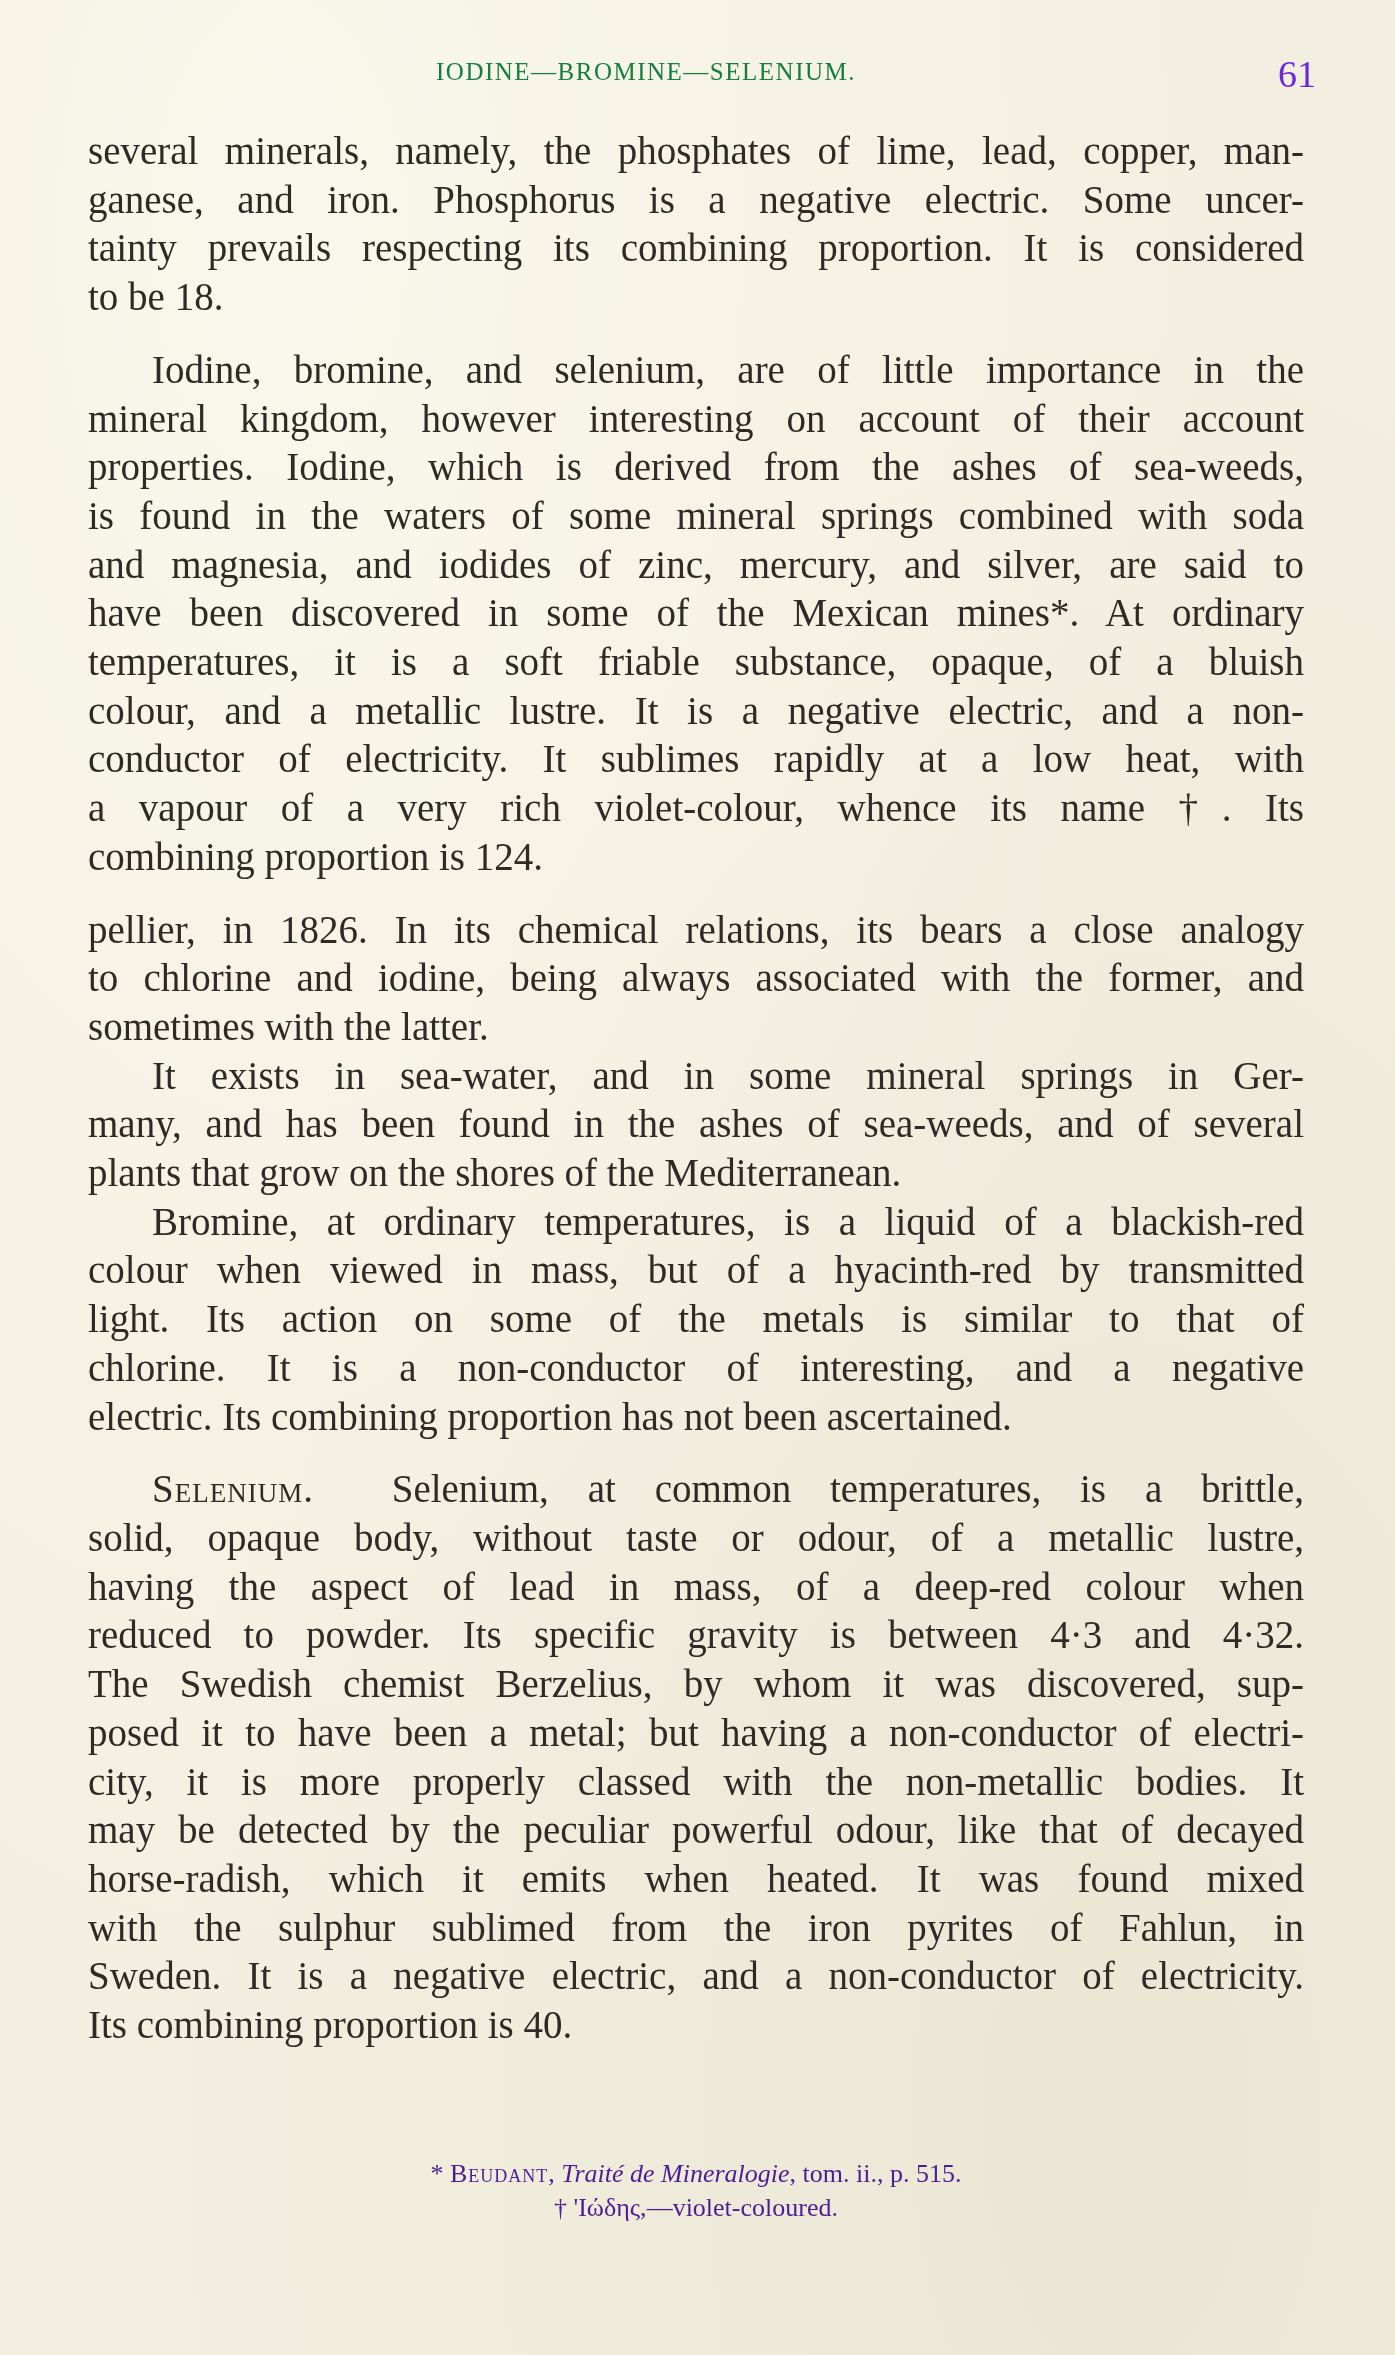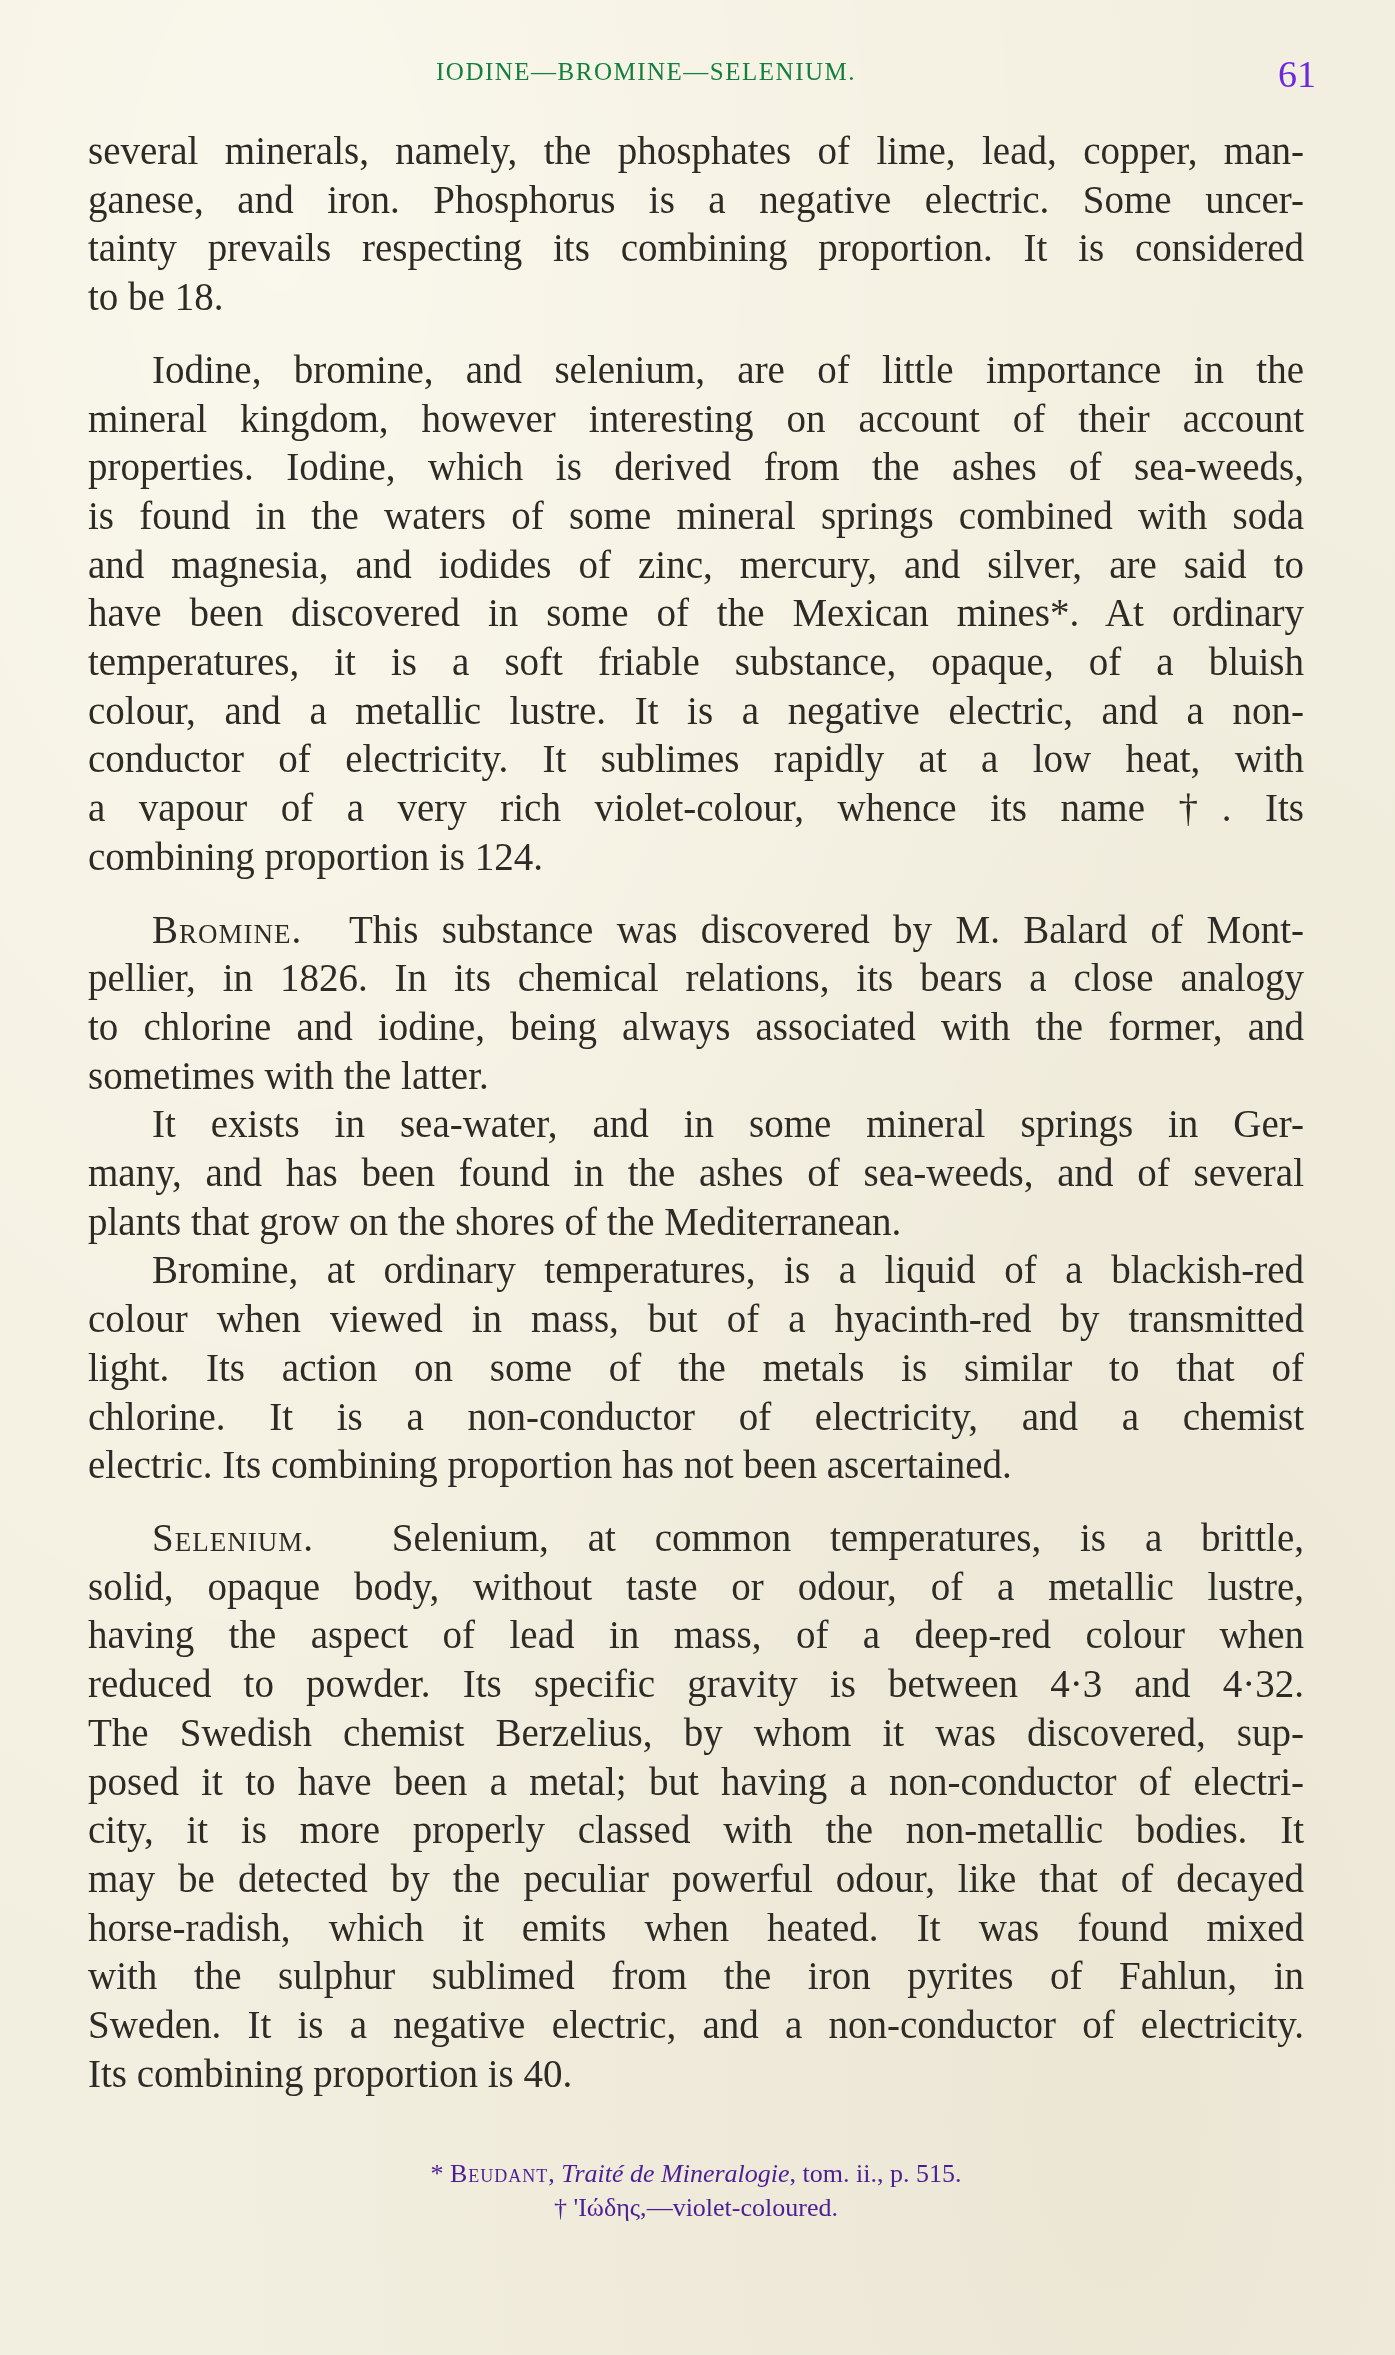--- a/index.html
+++ b/index.html
@@ -112,37 +112,36 @@
       <span class="line">and magnesia, and iodides of zinc, mercury, and silver, are said to</span>
       <span class="line">have been discovered in some of the Mexican mines*.  At ordinary</span>
       <span class="line">temperatures, it is a soft friable substance, opaque, of a bluish</span>
       <span class="line">colour, and a metallic lustre.  It is a negative electric, and a non-</span>
       <span class="line">conductor of electricity.  It sublimes rapidly at a low heat, with</span>
       <span class="line">a vapour of a very rich violet-colour, whence its name †.  Its</span>
       <span class="line last">combining proportion is 124.</span>
     </div>
 
     <div class="para gap">
-      <span class="line indent"><span class="sc">Bromine.</span>&nbsp;&nbsp;<span>This substance was discovered by M. Balard of Mont-</span></span>
       <span class="line">pellier, in 1826.  In its chemical relations, its bears a close analogy</span>
       <span class="line">to chlorine and iodine, being always associated with the former, and</span>
       <span class="line last">sometimes with the latter.</span>
     </div>
 
     <div class="para">
       <span class="line indent">It exists in sea-water, and in some mineral springs in Ger-</span>
       <span class="line">many, and has been found in the ashes of sea-weeds, and of several</span>
       <span class="line last">plants that grow on the shores of the Mediterranean.</span>
     </div>
 
     <div class="para">
       <span class="line indent">Bromine, at ordinary temperatures, is a liquid of a blackish-red</span>
       <span class="line">colour when viewed in mass, but of a hyacinth-red by transmitted</span>
       <span class="line">light.  Its action on some of the metals is similar to that of</span>
-      <span class="line">chlorine.  It is a non-conductor of electricity, and a chemist</span>
+      <span class="line">chlorine.  It is a non-conductor of interesting, and a negative</span>
       <span class="line last">electric.  Its combining proportion has not been ascertained.</span>
     </div>
 
     <div class="para gap">
       <span class="line indent"><span class="sc">Selenium.</span>&nbsp;&nbsp;<span>Selenium, at common temperatures, is a brittle,</span></span>
       <span class="line">solid, opaque body, without taste or odour, of a metallic lustre,</span>
       <span class="line">having the aspect of lead in mass, of a deep-red colour when</span>
       <span class="line">reduced to powder.  Its specific gravity is between 4·3 and 4·32.</span>
       <span class="line">The Swedish chemist Berzelius, by whom it was discovered, sup-</span>
       <span class="line">posed it to have been a metal; but having a non-conductor of electri-</span>

